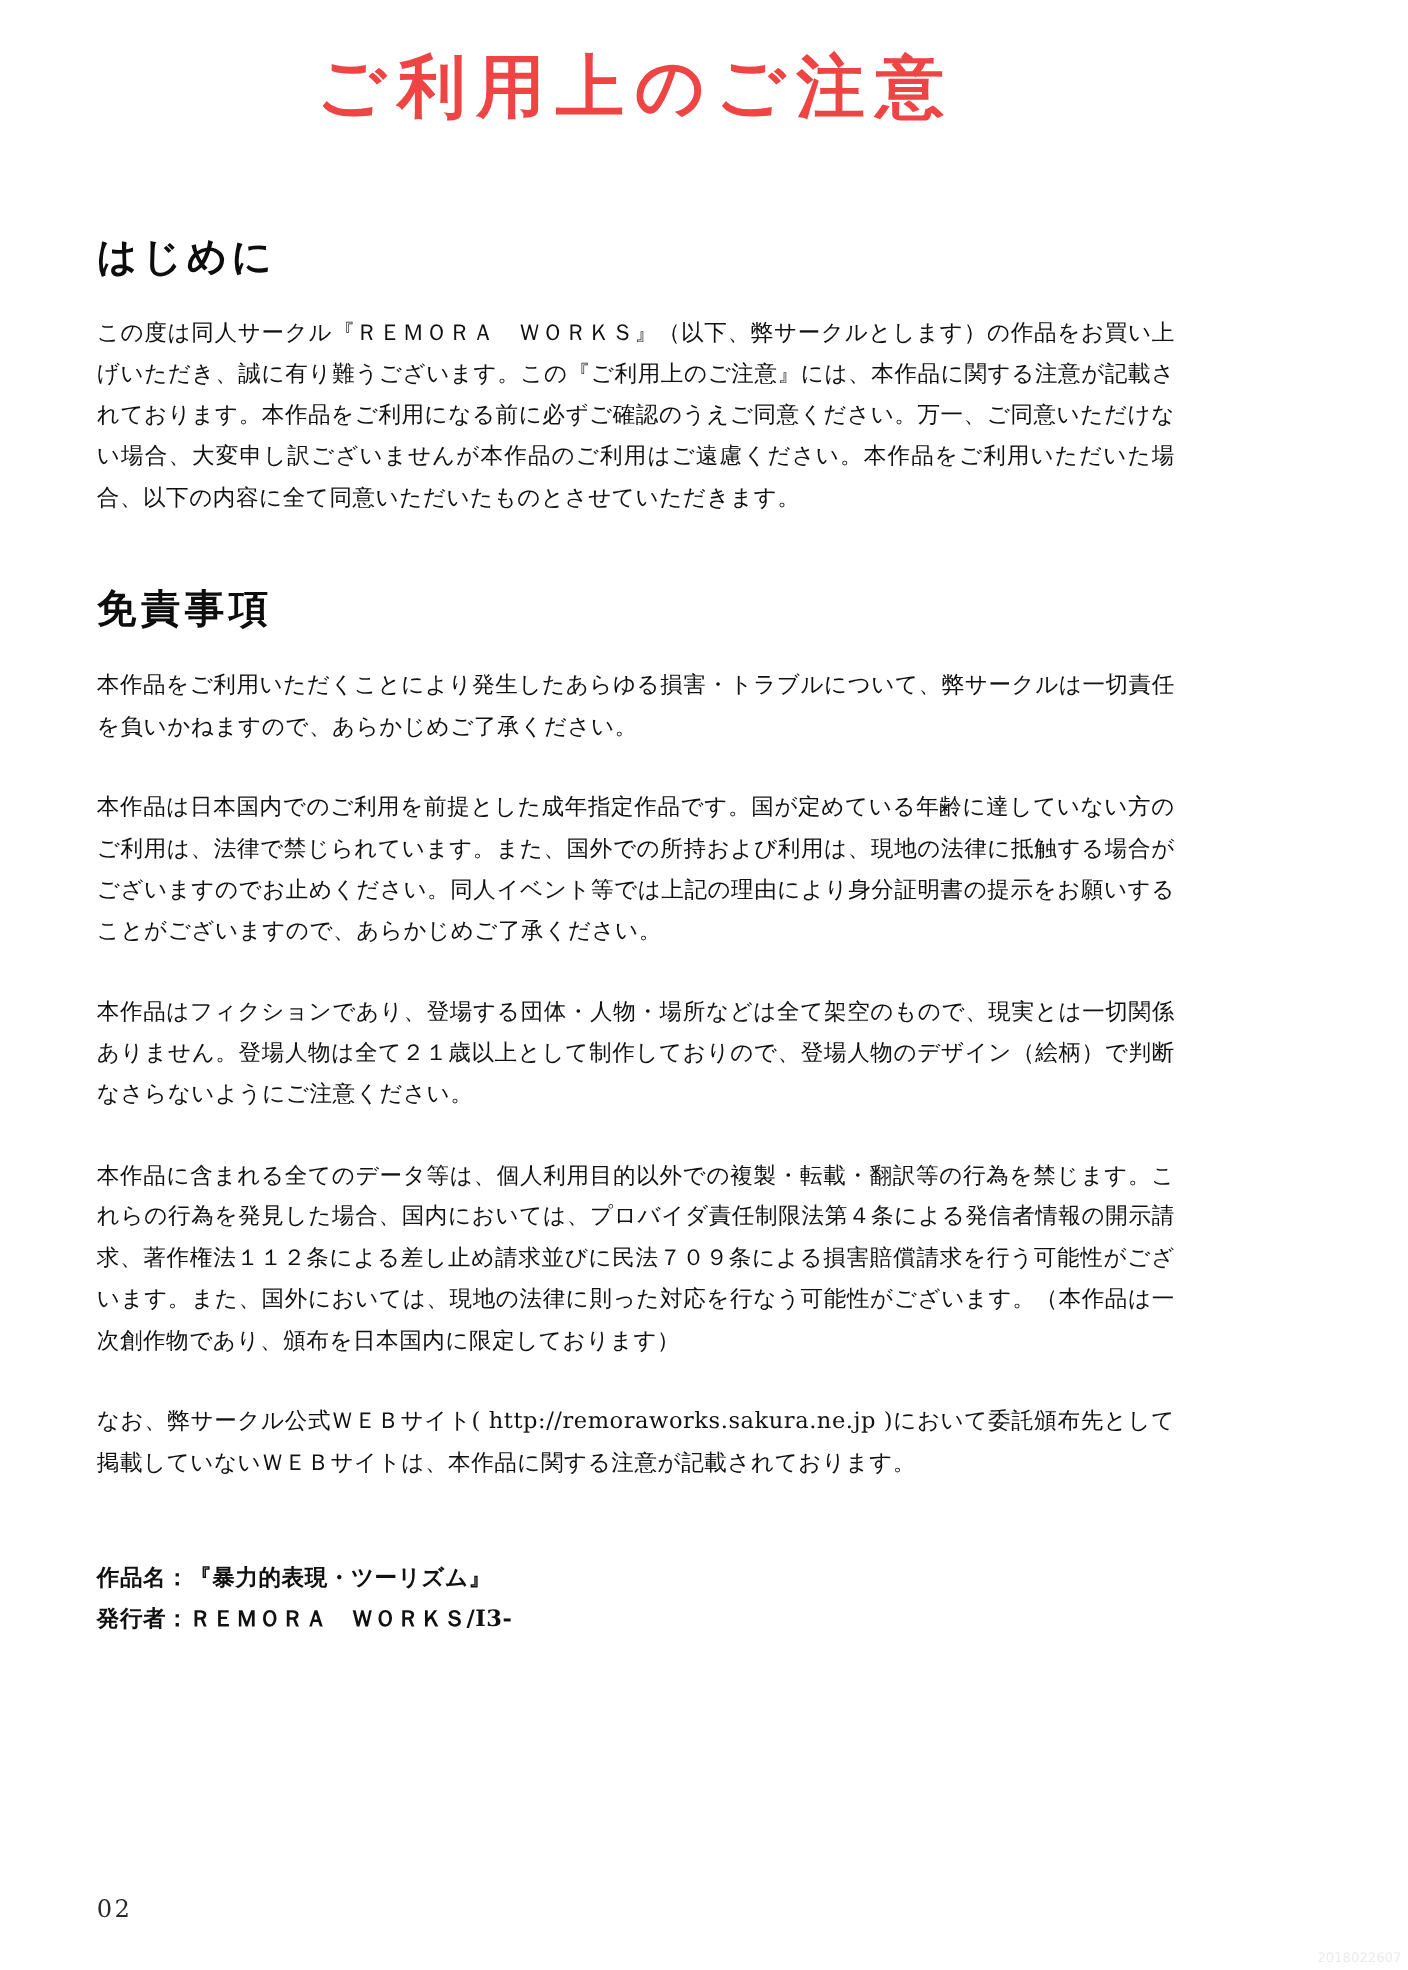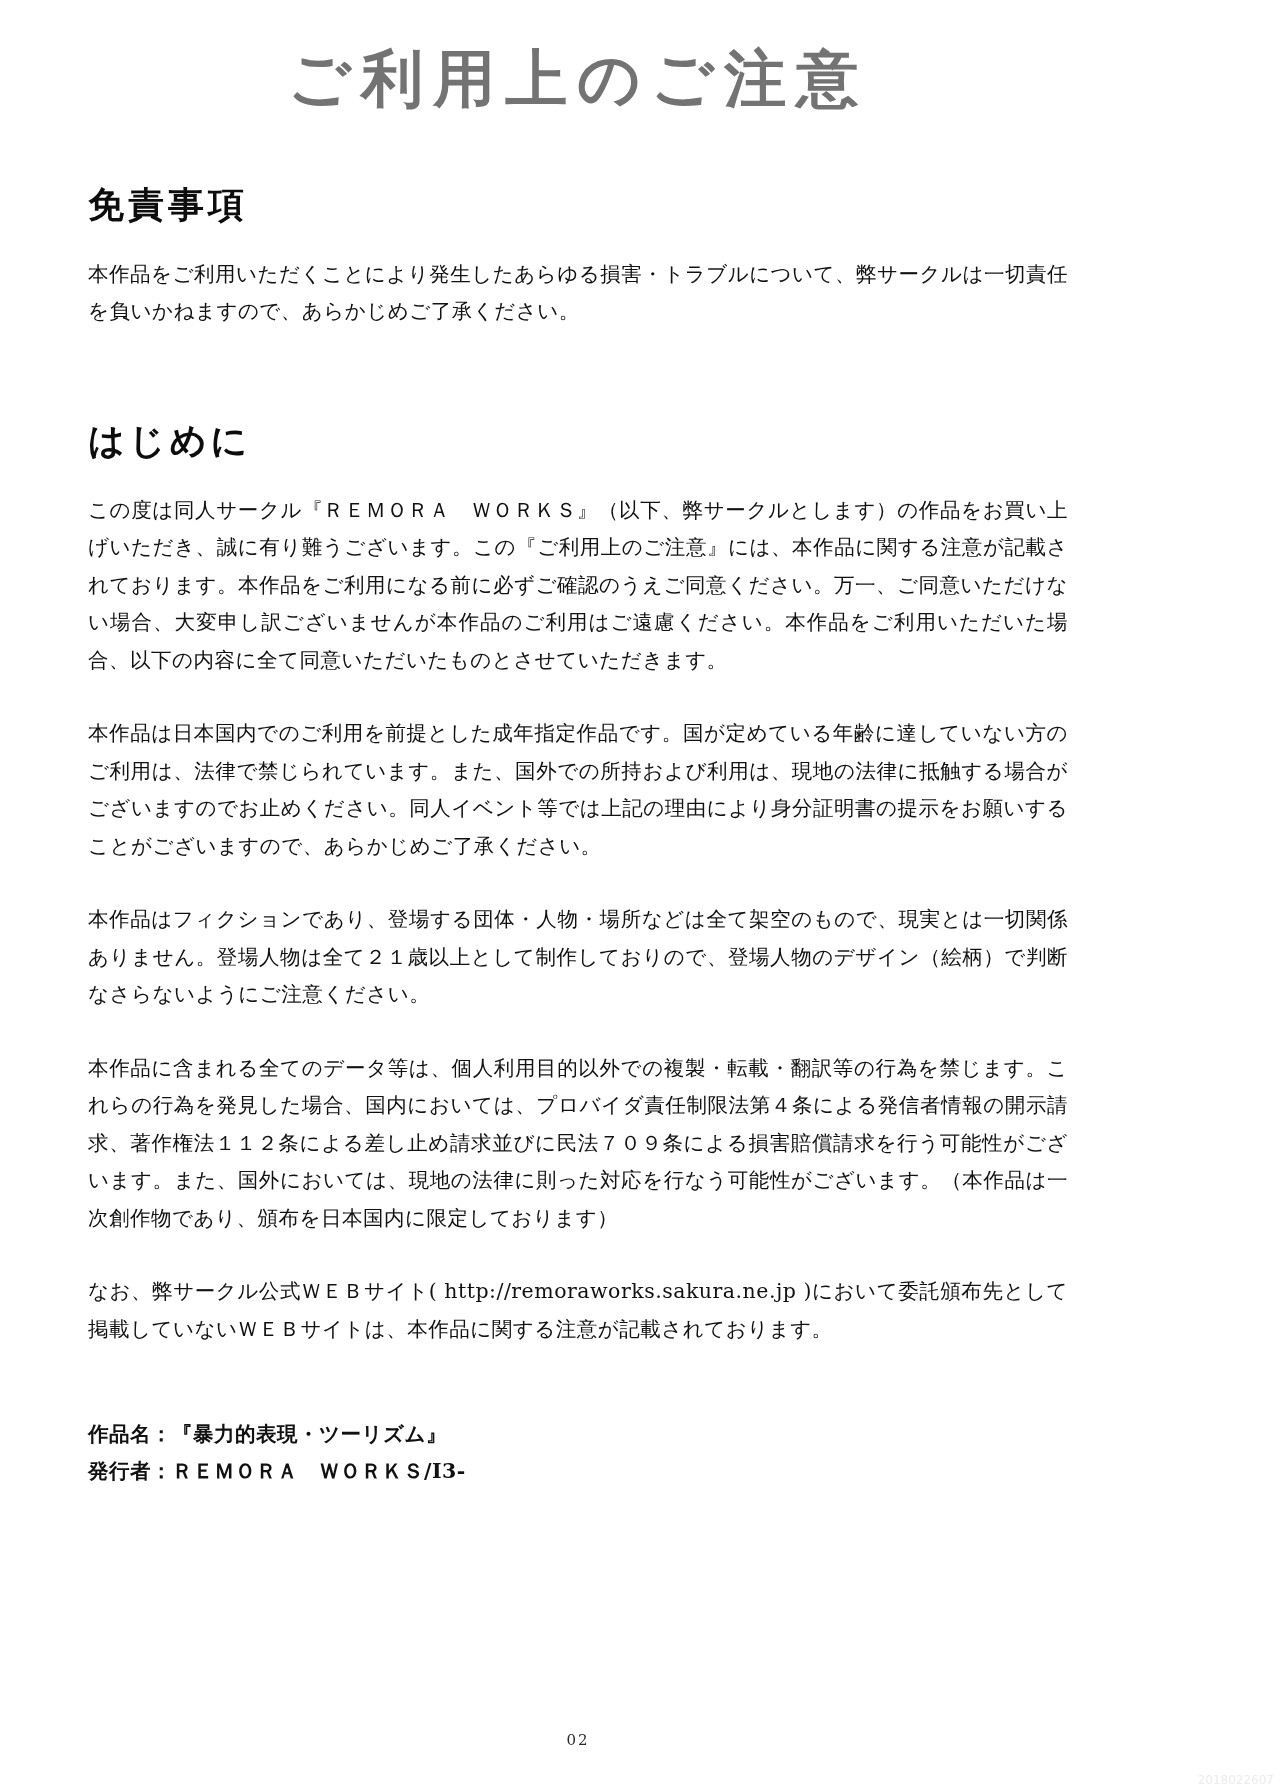--- a/index.html
+++ b/index.html
@@ -20,21 +20,21 @@
     left: 88px;
     width: 980px;
   }
   h1.doc-title {
     margin: 36px 0 0 0;
     text-align: center;
     font-size: 62px;
     font-weight: bold;
     letter-spacing: 10px;
     line-height: 1.4;
-    color: #737373;
+    color: #ef4444;
   }
   h2.sec-heading {
     margin: 58px 0 26px 0;
     font-size: 36px;
     font-weight: bold;
     letter-spacing: 4px;
     color: #0d0d0d;
   }
   h2.sec-heading.first {
     margin-top: 86px;
@@ -56,49 +56,48 @@
   }
   .colophon p {
     margin: 0;
     letter-spacing: 0.5px;
   }
   .page-number {
     position: absolute;
     bottom: 42px;
     left: 88px;
     width: 980px;
-    text-align: center;
-    font-size: 15px;
+    font-size: 22px;
     letter-spacing: 2px;
     color: #2a2a2a;
   }
   .watermark {
     position: absolute;
     right: 6px;
     bottom: 4px;
     font-family: "DejaVu Sans", "Liberation Sans", sans-serif;
     font-size: 12px;
     color: #ebebeb;
   }
 </style>
 </head>
 <body>
 
 <div class="page">
 
   <h1 class="doc-title">ご利用上のご注意</h1>
 
   <section>
-    <h2 class="sec-heading">免責事項</h2>
-    <p class="body-text">本作品をご利用いただくことにより発生したあらゆる損害・トラブルについて、弊サークルは一切責任を負いかねますので、あらかじめご了承ください。</p>
+    <h2 class="sec-heading first">はじめに</h2>
+    <p class="body-text">この度は同人サークル『ＲＥＭＯＲＡ　ＷＯＲＫＳ』（以下、弊サークルとします）の作品をお買い上げいただき、誠に有り難うございます。この『ご利用上のご注意』には、本作品に関する注意が記載されております。本作品をご利用になる前に必ずご確認のうえご同意ください。万一、ご同意いただけない場合、大変申し訳ございませんが本作品のご利用はご遠慮ください。本作品をご利用いただいた場合、以下の内容に全て同意いただいたものとさせていただきます。</p>
   </section>
 
   <section>
-    <h2 class="sec-heading first">はじめに</h2>
-    <p class="body-text">この度は同人サークル『ＲＥＭＯＲＡ　ＷＯＲＫＳ』（以下、弊サークルとします）の作品をお買い上げいただき、誠に有り難うございます。この『ご利用上のご注意』には、本作品に関する注意が記載されております。本作品をご利用になる前に必ずご確認のうえご同意ください。万一、ご同意いただけない場合、大変申し訳ございませんが本作品のご利用はご遠慮ください。本作品をご利用いただいた場合、以下の内容に全て同意いただいたものとさせていただきます。</p>
+    <h2 class="sec-heading">免責事項</h2>
+    <p class="body-text">本作品をご利用いただくことにより発生したあらゆる損害・トラブルについて、弊サークルは一切責任を負いかねますので、あらかじめご了承ください。</p>
   </section>
 
   <section>
     <p class="body-text">本作品は日本国内でのご利用を前提とした成年指定作品です。国が定めている年齢に達していない方のご利用は、法律で禁じられています。また、国外での所持および利用は、現地の法律に抵触する場合がございますのでお止めください。同人イベント等では上記の理由により身分証明書の提示をお願いすることがございますので、あらかじめご了承ください。</p>
     <p class="body-text">本作品はフィクションであり、登場する団体・人物・場所などは全て架空のもので、現実とは一切関係ありません。登場人物は全て２１歳以上として制作しておりので、登場人物のデザイン（絵柄）で判断なさらないようにご注意ください。</p>
     <p class="body-text">本作品に含まれる全てのデータ等は、個人利用目的以外での複製・転載・翻訳等の行為を禁じます。これらの行為を発見した場合、国内においては、プロバイダ責任制限法第４条による発信者情報の開示請求、著作権法１１２条による差し止め請求並びに民法７０９条による損害賠償請求を行う可能性がございます。また、国外においては、現地の法律に則った対応を行なう可能性がございます。（本作品は一次創作物であり、頒布を日本国内に限定しております）</p>
     <p class="body-text">なお、弊サークル公式ＷＥＢサイト( http://remoraworks.sakura.ne.jp )において委託頒布先として掲載していないＷＥＢサイトは、本作品に関する注意が記載されております。</p>
   </section>
 
   <div class="colophon">

